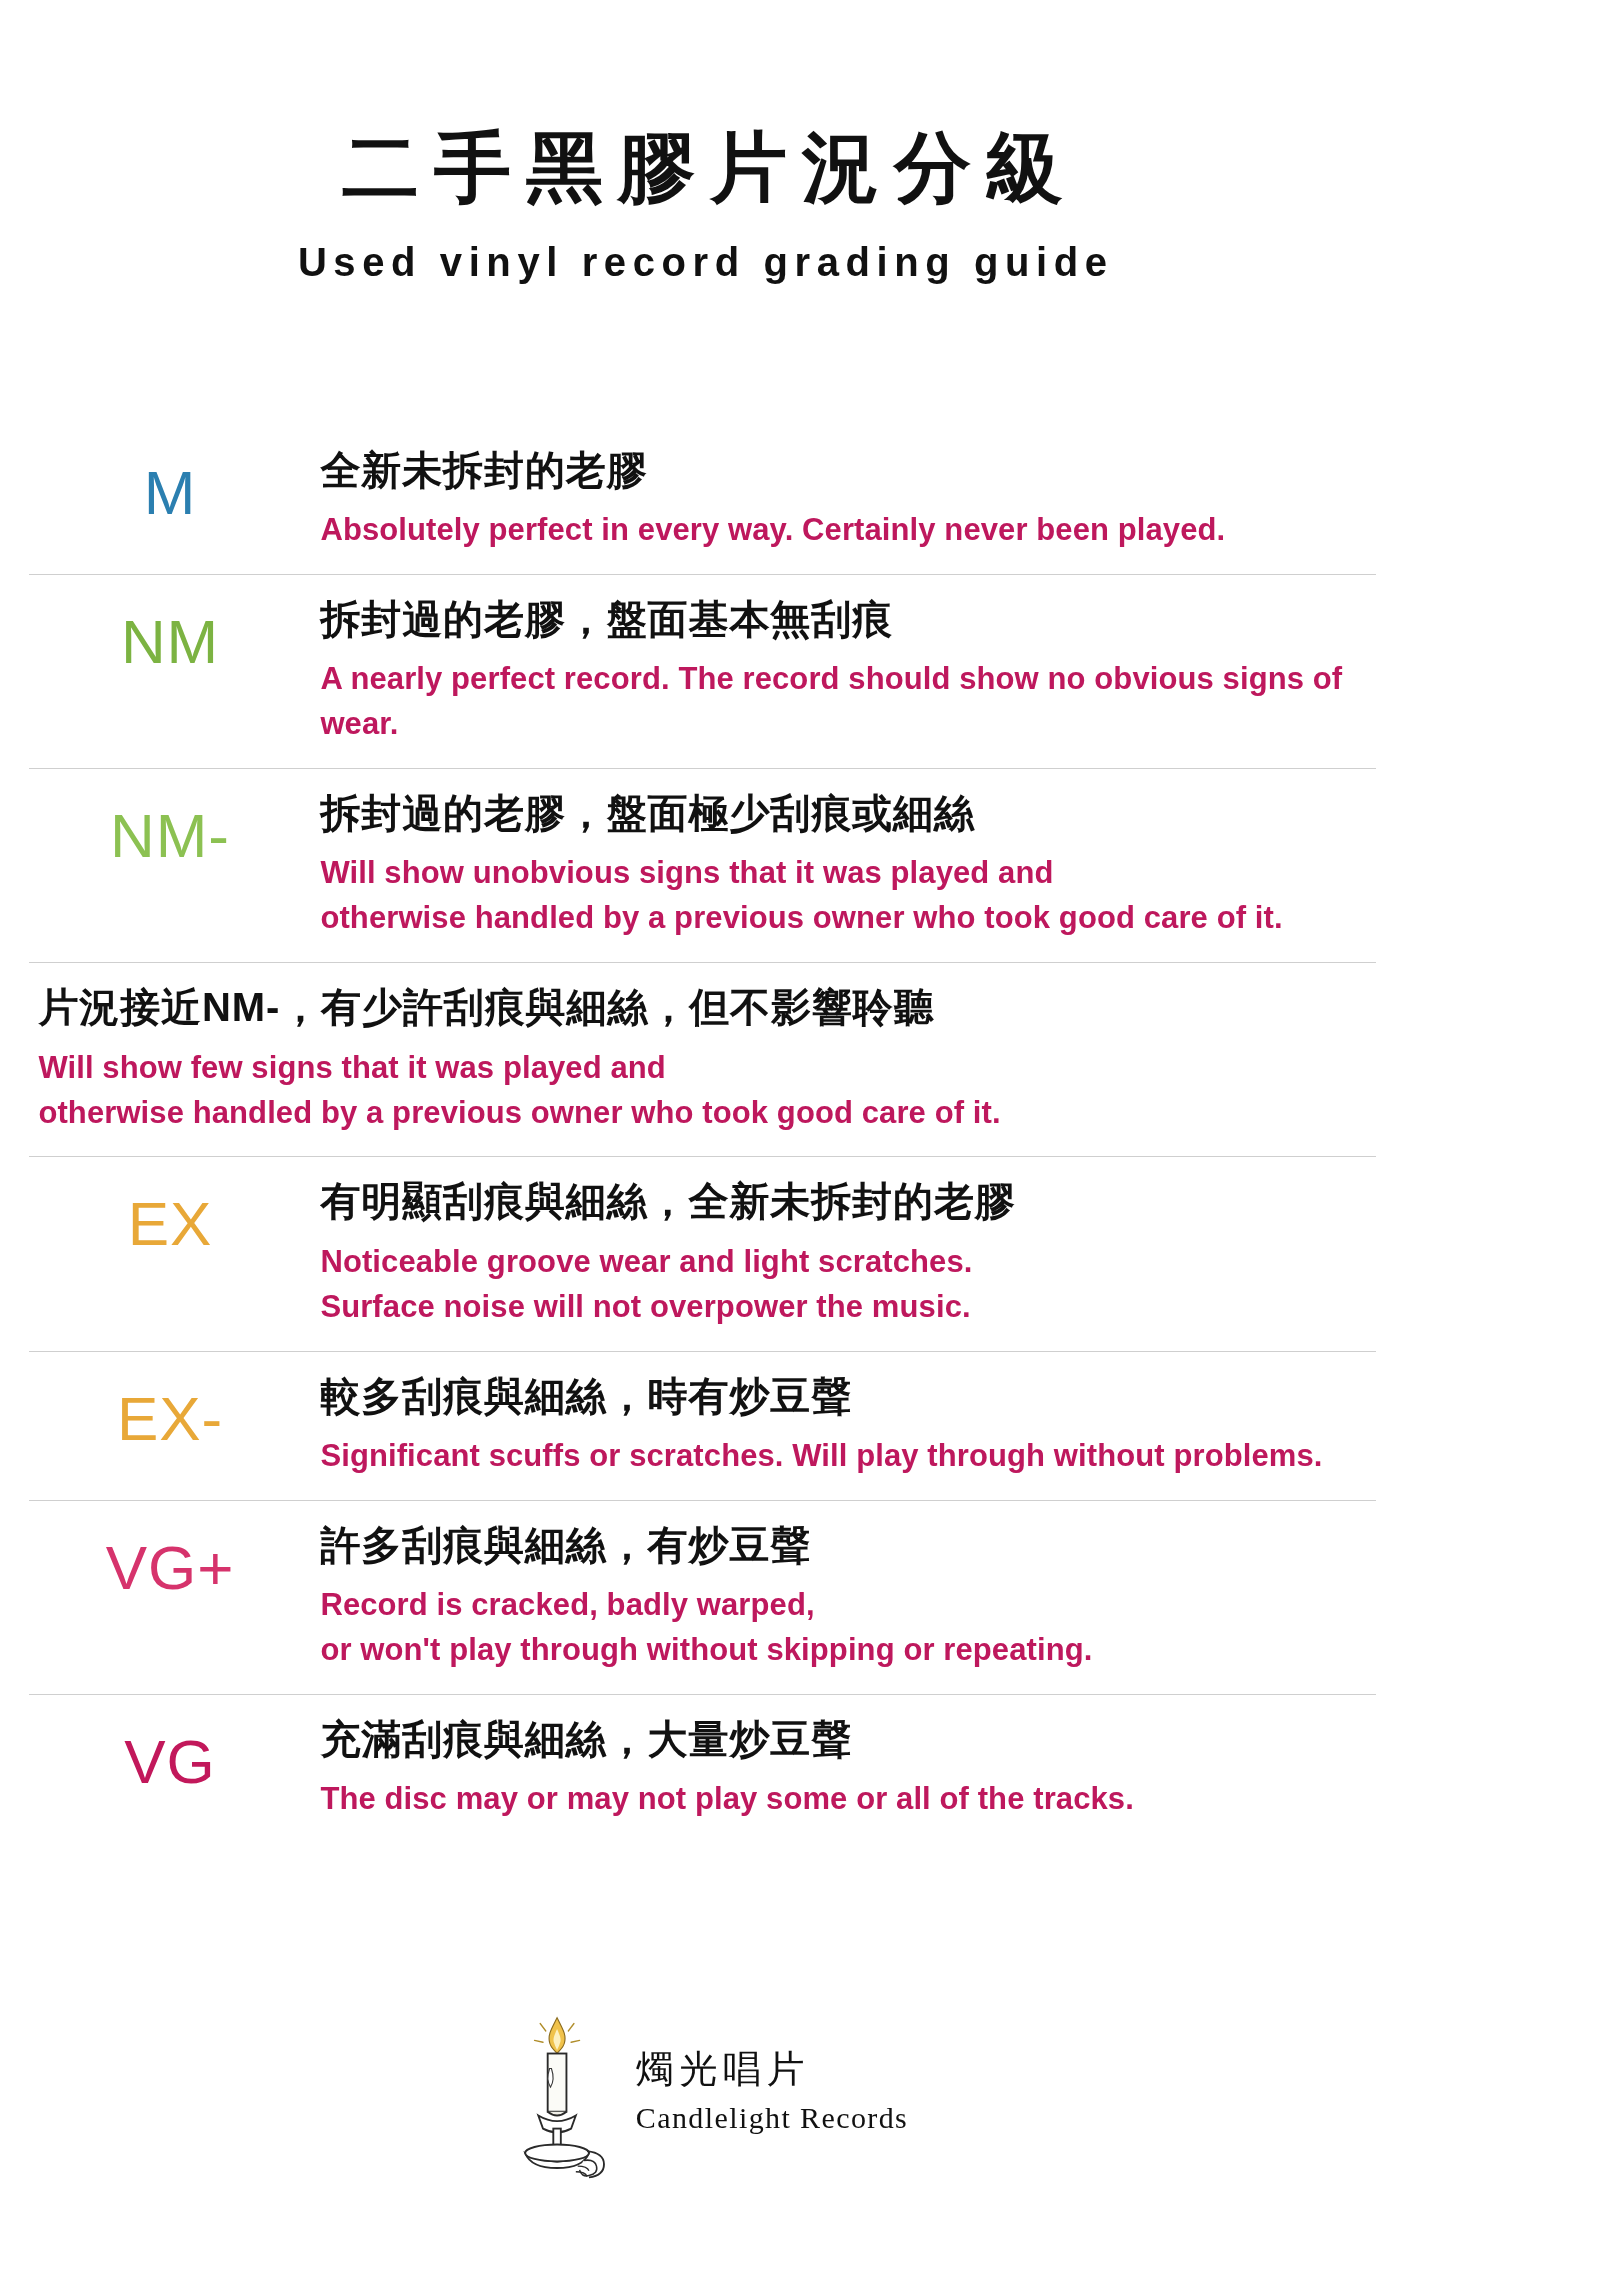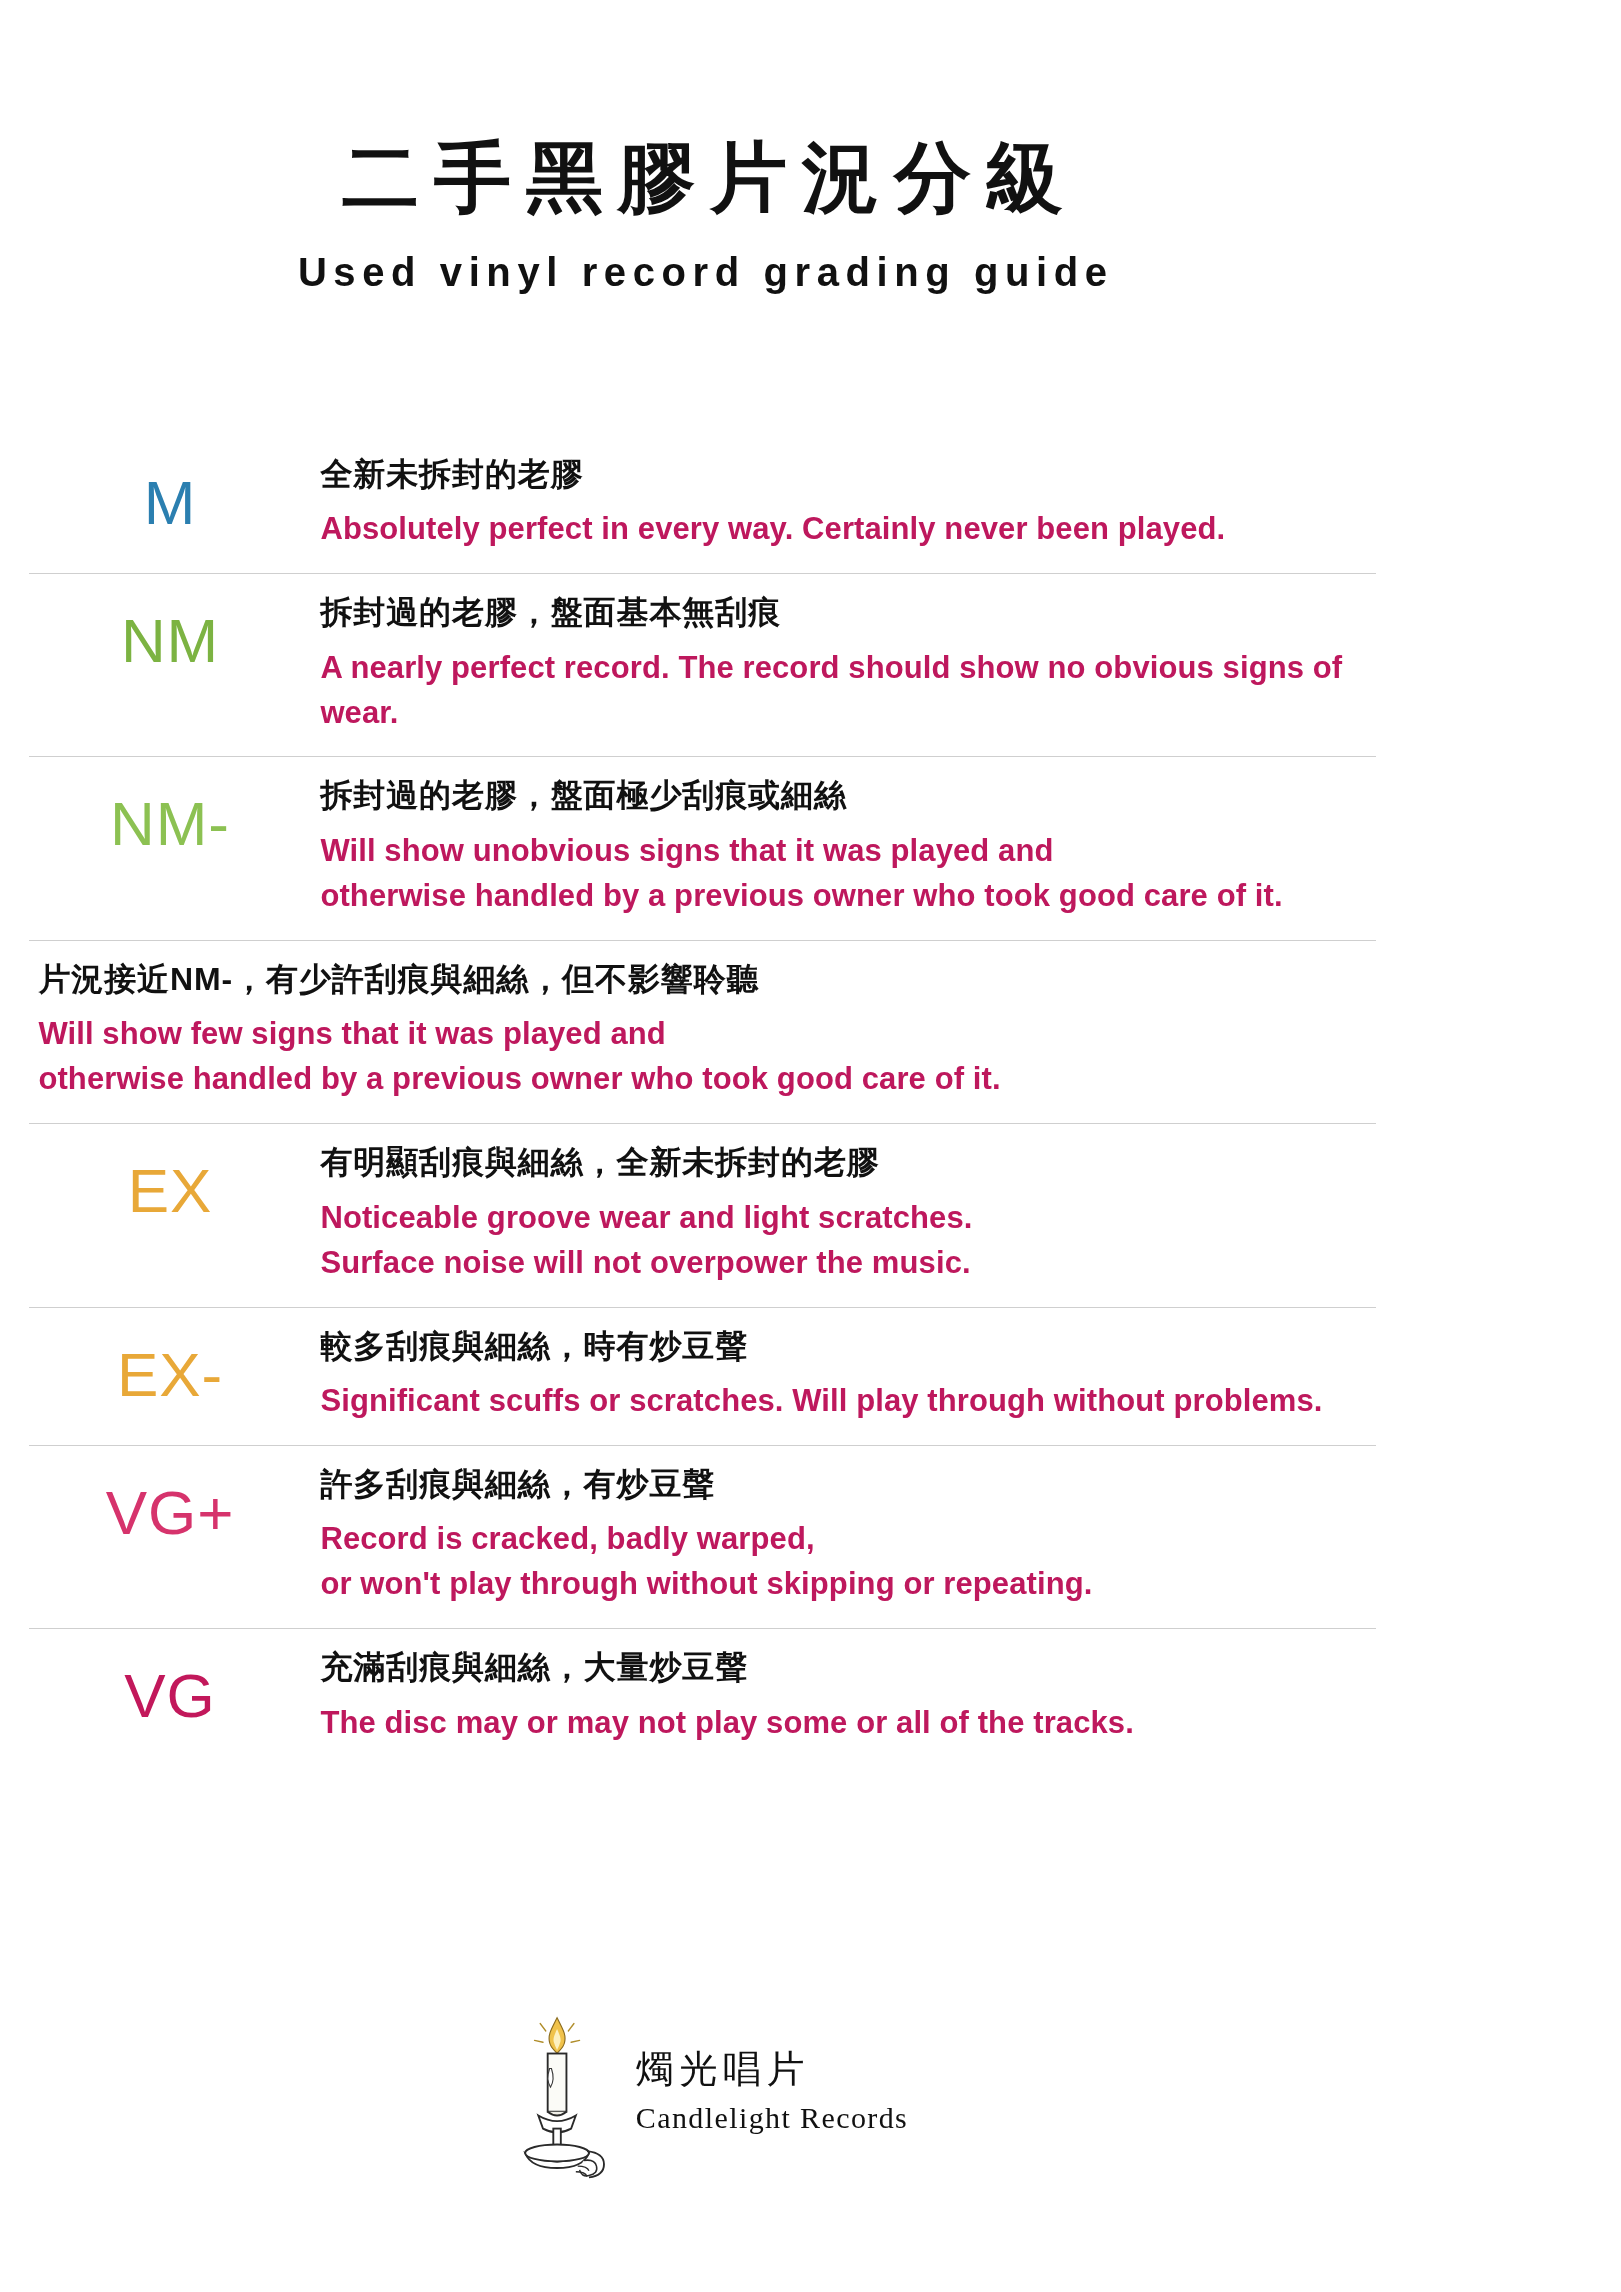--- a/index.html
+++ b/index.html
@@ -12,21 +12,21 @@
     height: 2293px;
     font-family: "Liberation Sans", "DejaVu Sans", sans-serif;
     color: #1a1a1a;
     overflow: hidden;
     position: relative;
   }
   .page {
     width: 1405px;
     height: 2293px;
     box-sizing: border-box;
-    padding: 13px;
+    padding: 3px;
     position: relative;
   }
 
   
   .header {
     text-align: center;
     padding-top: 122px;
   }
   .title-zh {
     font-size: 77px;
@@ -74,21 +74,21 @@
     letter-spacing: 0.9px;
     padding-top: 19px;
     font-family: "Liberation Sans", "DejaVu Sans", sans-serif;
   }
   .grade-body {
     flex: 1 1 auto;
     padding-left: 9.4px;
     padding-right: 9.4px;
   }
   .grade-zh {
-    font-size: 32px;
+    font-size: 40px;
     font-weight: 700;
     color: #111111;
     letter-spacing: 0.9px;
     line-height: 1.35;
     margin-bottom: 11.3px;
   }
   .grade-en {
     font-size: 31px;
     font-weight: 700;
     color: #be185d;

